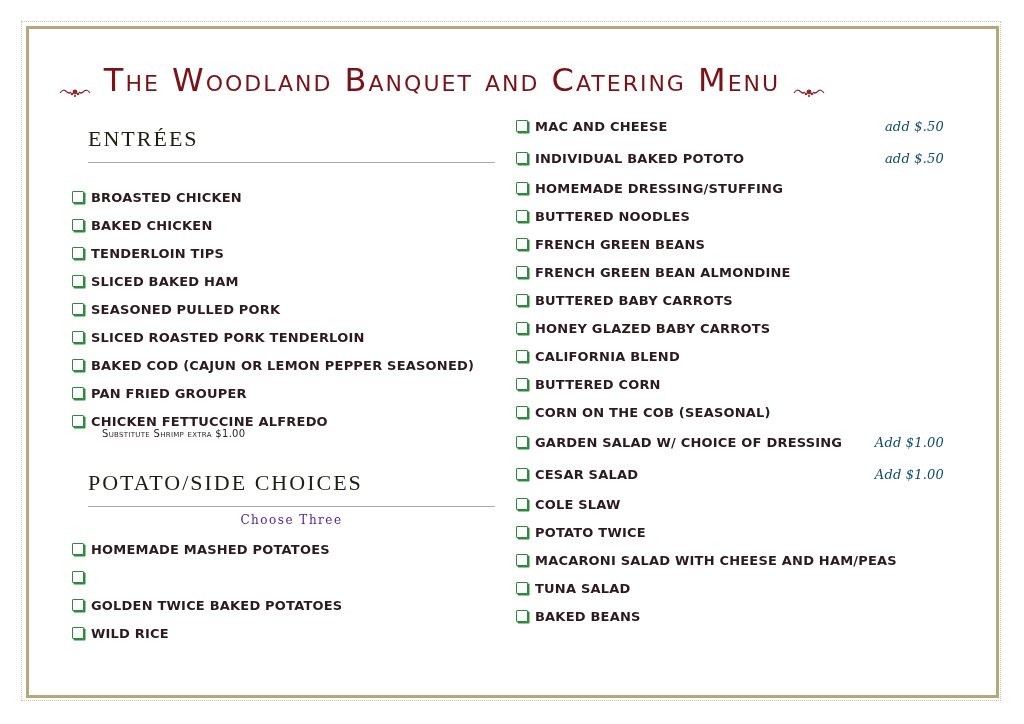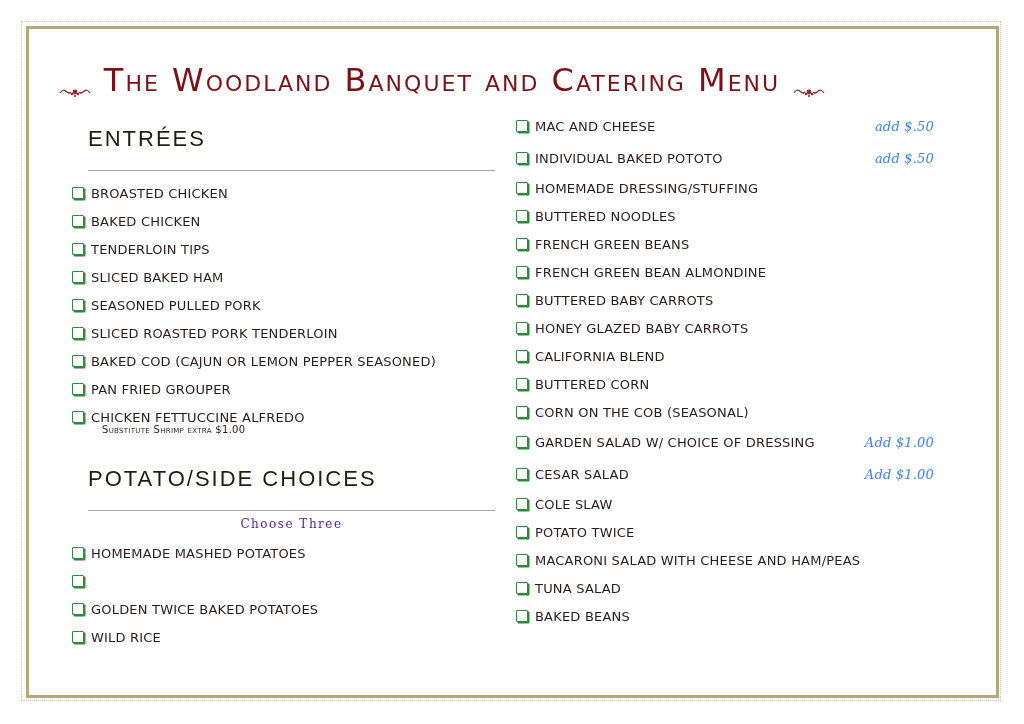--- a/index.html
+++ b/index.html
@@ -5,28 +5,28 @@
   html, body { margin:0; padding:0; background:#ffffff; }
   body { width:1024px; height:724px; position:relative; overflow:hidden; font-family:"DejaVu Sans", sans-serif; }
   .outer-dots { position:absolute; left:21px; top:21px; width:980px; height:680px; border:1px dotted #c9c3b0; box-sizing:border-box; }
   .frame { position:absolute; left:26px; top:26px; width:973px; height:672px; border:3px solid #b8a77a; box-sizing:border-box; background:#fff; }
   .title-row { position:absolute; left:0; top:56px; width:884px; height:44px; display:flex; justify-content:center; align-items:flex-end; }
   .title { font-family:"DejaVu Sans", sans-serif; color:#7a1218; font-size:32px; font-variant:small-caps; letter-spacing:2px; margin:0 12px; line-height:40px; font-weight:normal; }
   .ornament { width:34px; height:16px; margin-top:4px; }
   .col { position:absolute; }
   .left-col { left:70px; top:124px; width:425px; }
   .right-col { left:514px; top:110px; width:430px; }
-  .section-heading { font-family:Liberation Sans, sans-serif; font-size:22px; color:#1e1e12; letter-spacing:2px; margin:0 0 0 18px; padding-bottom:16px; border-bottom:1px solid #a8a8a8; line-height:30px; font-weight:normal; }
+  .section-heading { font-family:Liberation Serif, serif; font-size:22px; color:#1e1e12; letter-spacing:2px; margin:0 0 0 18px; padding-bottom:8px; border-bottom:1px solid #a8a8a8; line-height:30px; font-weight:normal; }
   .item { display:flex; align-items:center; height:28px; font-family:"DejaVu Sans", sans-serif; font-size:13px; color:#2c1a1e; letter-spacing:0.2px; }
   .checkbox { width:10px; height:10px; border:1.5px solid #2d8a3c; border-radius:1px; box-shadow:1.5px 1.5px 0 #2d8a3c; margin-right:7px; margin-left:2px; flex:0 0 auto; background:#fff; cursor:pointer; }
-  .item-label { flex:1 1 auto; white-space:nowrap; }
-  .price { font-family:"DejaVu Serif", serif; font-style:italic; font-size:13px; color:#3b82f6; white-space:nowrap; margin-right:10px; }
+  .item-label { flex:1 1 auto; white-space:nowrap;font-weight:bold; }
+  .price { font-family:"DejaVu Serif", serif; font-style:italic; font-size:13px; color:#0c4a6e; white-space:nowrap; margin-right:0; }
   .note { font-family:"DejaVu Sans", sans-serif; font-size:10px; color:#2c1a1e; font-variant:small-caps; margin:-7px 0 0 32px; height:16px; letter-spacing:0.3px; }
   .subtitle { font-family:"DejaVu Serif", serif; font-size:12px; color:#4c1d95; letter-spacing:1.5px; text-align:center; margin:6px 0 8px 18px; }
-  .left-entrees { margin-top:8px; }
+  .left-entrees { margin-top:20px; }
   .potato-block { margin-top:24px; }
   .right-col .item.tall { height:32px; }
 </style>
 </head>
 <body>
 
 <div class="outer-dots"></div>
 <div class="frame"></div>
 
 <div class="title-row">

